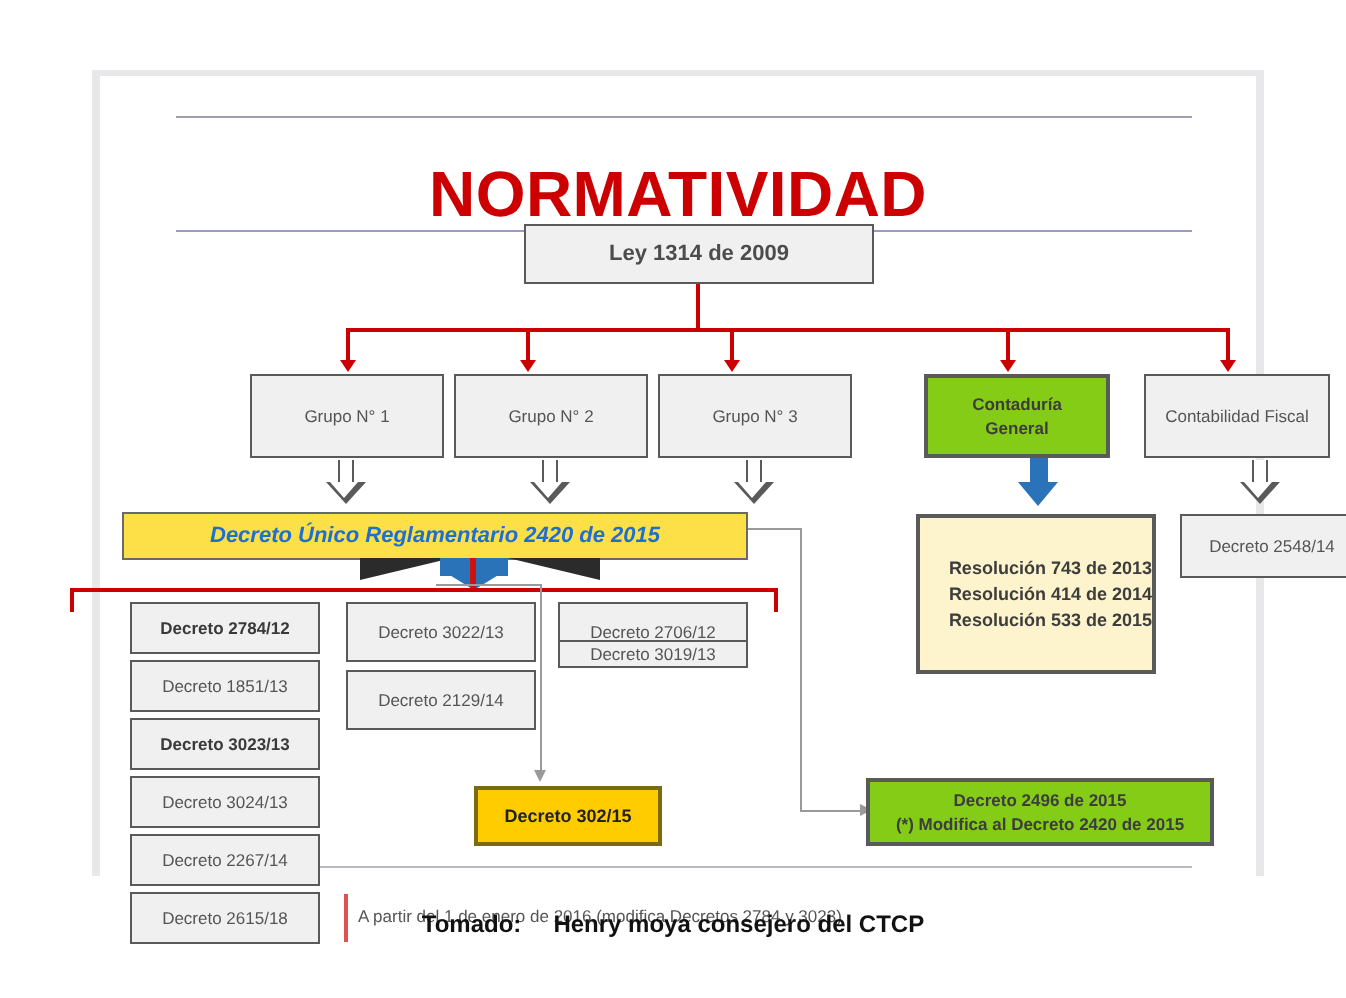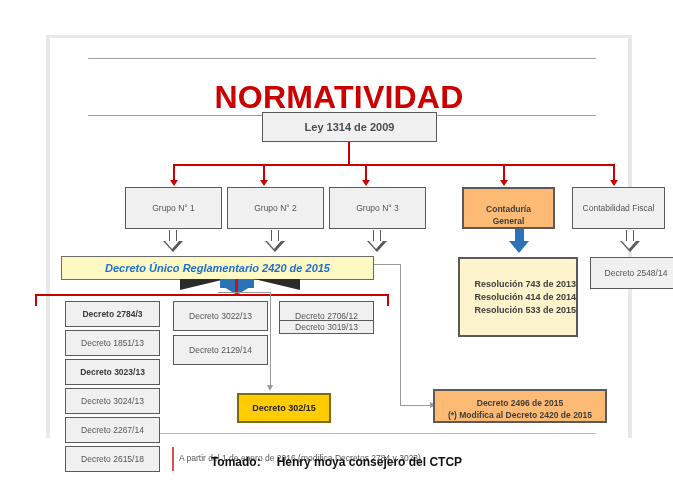--- a/index.html
+++ b/index.html
@@ -28,28 +28,28 @@
   }
 
   
   .box{
     position:absolute; box-sizing:border-box;
     display:flex; align-items:center; justify-content:center; text-align:center;
     font-size:8.5px; color:#555555; line-height:11px;
     border:1.5px solid #5a5a5a; background:#f0f0f0;
   }
   .box.big{font-size:11px;font-weight:bold;color:#4c4c4c;}
-  .box.yellow{background:#fdba74;border:2px solid #5a5a5a;color:#3d3d3d;font-weight:bold;justify-content:flex-end;}
+  .box.yellow{background:#84cc16;border:2px solid #5a5a5a;color:#3d3d3d;font-weight:bold;}
   .box.cream{background:#fdf3cd;border:2px solid #5a5a5a;color:#3d3d3d;font-weight:bold;
              font-size:9px;line-height:13px;}
   .box.gold{background:#ffcc00;border:2px solid #7a6a10;color:#222;font-weight:bold;font-size:9px;margin-left:12px;}
   .box.bold{font-weight:bold;color:#3a3a3a;}
   .box.ital{
     font-style:italic;font-weight:bold;color:#1f6fd0;font-size:11px;
-    background:#fef9c3;border:1.5px solid #6a6a6a;
+    background:#fde047;border:1.5px solid #6a6a6a;
   }
 
   
   .ln{position:absolute;background:#cc0000;}
   .ln.h{height:1.6px;}
   .ln.v{width:1.6px;}
   .gl{position:absolute;background:#9a9a9a;}
   .gl.h{height:1px;}
   .gl.v{width:1px;}
 
@@ -178,21 +178,21 @@
         <span class="wing rw"></span>
       <span class="bstem"></span>
         <span class="bhead"></span>
         <span class="rtick"></span>
     </div>
 
     <div class="ln h" style="left:-15px;top:256px;width:354px;"></div>
     <div class="ln v" style="left:-15px;top:256px;height:12px;"></div>
     <div class="ln v" style="left:337px;top:256px;height:12px;"></div>
 
-    <div class="box bold" style="left:15px;top:263px;width:95px;height:26px;">Decreto 2784/3</div>
+    <div class="box bold" style="left:15px;top:263px;width:95px;height:26px;">Decreto 2784/12</div>
     <div class="box" style="left:15px;top:292px;width:95px;height:26px;">Decreto 1851/13</div>
     <div class="box bold" style="left:15px;top:321px;width:95px;height:26px;">Decreto 3023/13</div>
     <div class="box" style="left:15px;top:350px;width:95px;height:26px;">Decreto 3024/13</div>
     <div class="box" style="left:15px;top:379px;width:95px;height:26px;">Decreto 2267/14</div>
     <div class="box" style="left:15px;top:408px;width:95px;height:26px;">Decreto 2615/18</div>
 
     <div class="box" style="left:123px;top:263px;width:95px;height:30px;">Decreto 3022/13</div>
     <div class="box" style="left:123px;top:297px;width:95px;height:30px;">Decreto 2129/14</div>
 
     <div class="box" style="left:229px;top:263px;width:95px;height:30px;">Decreto 2706/12</div>

